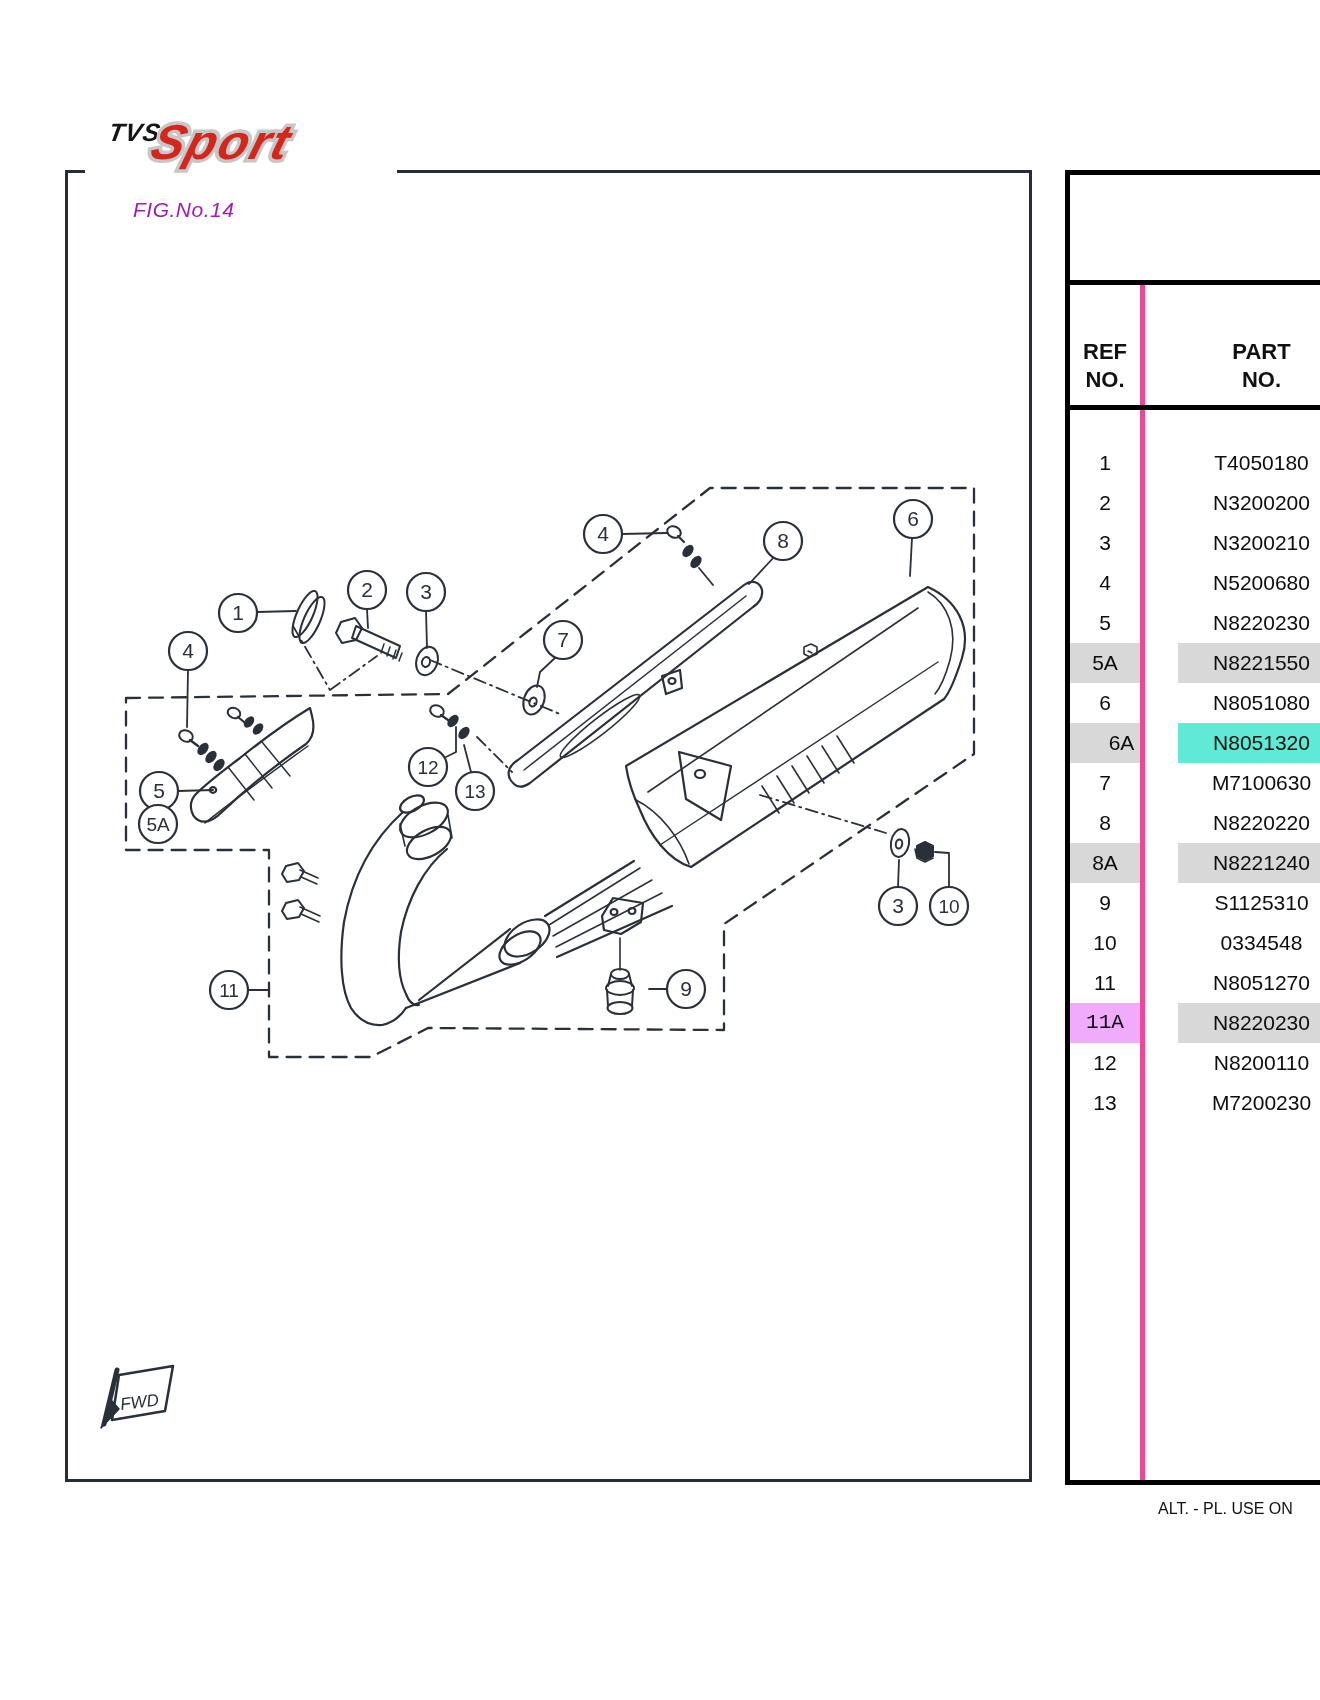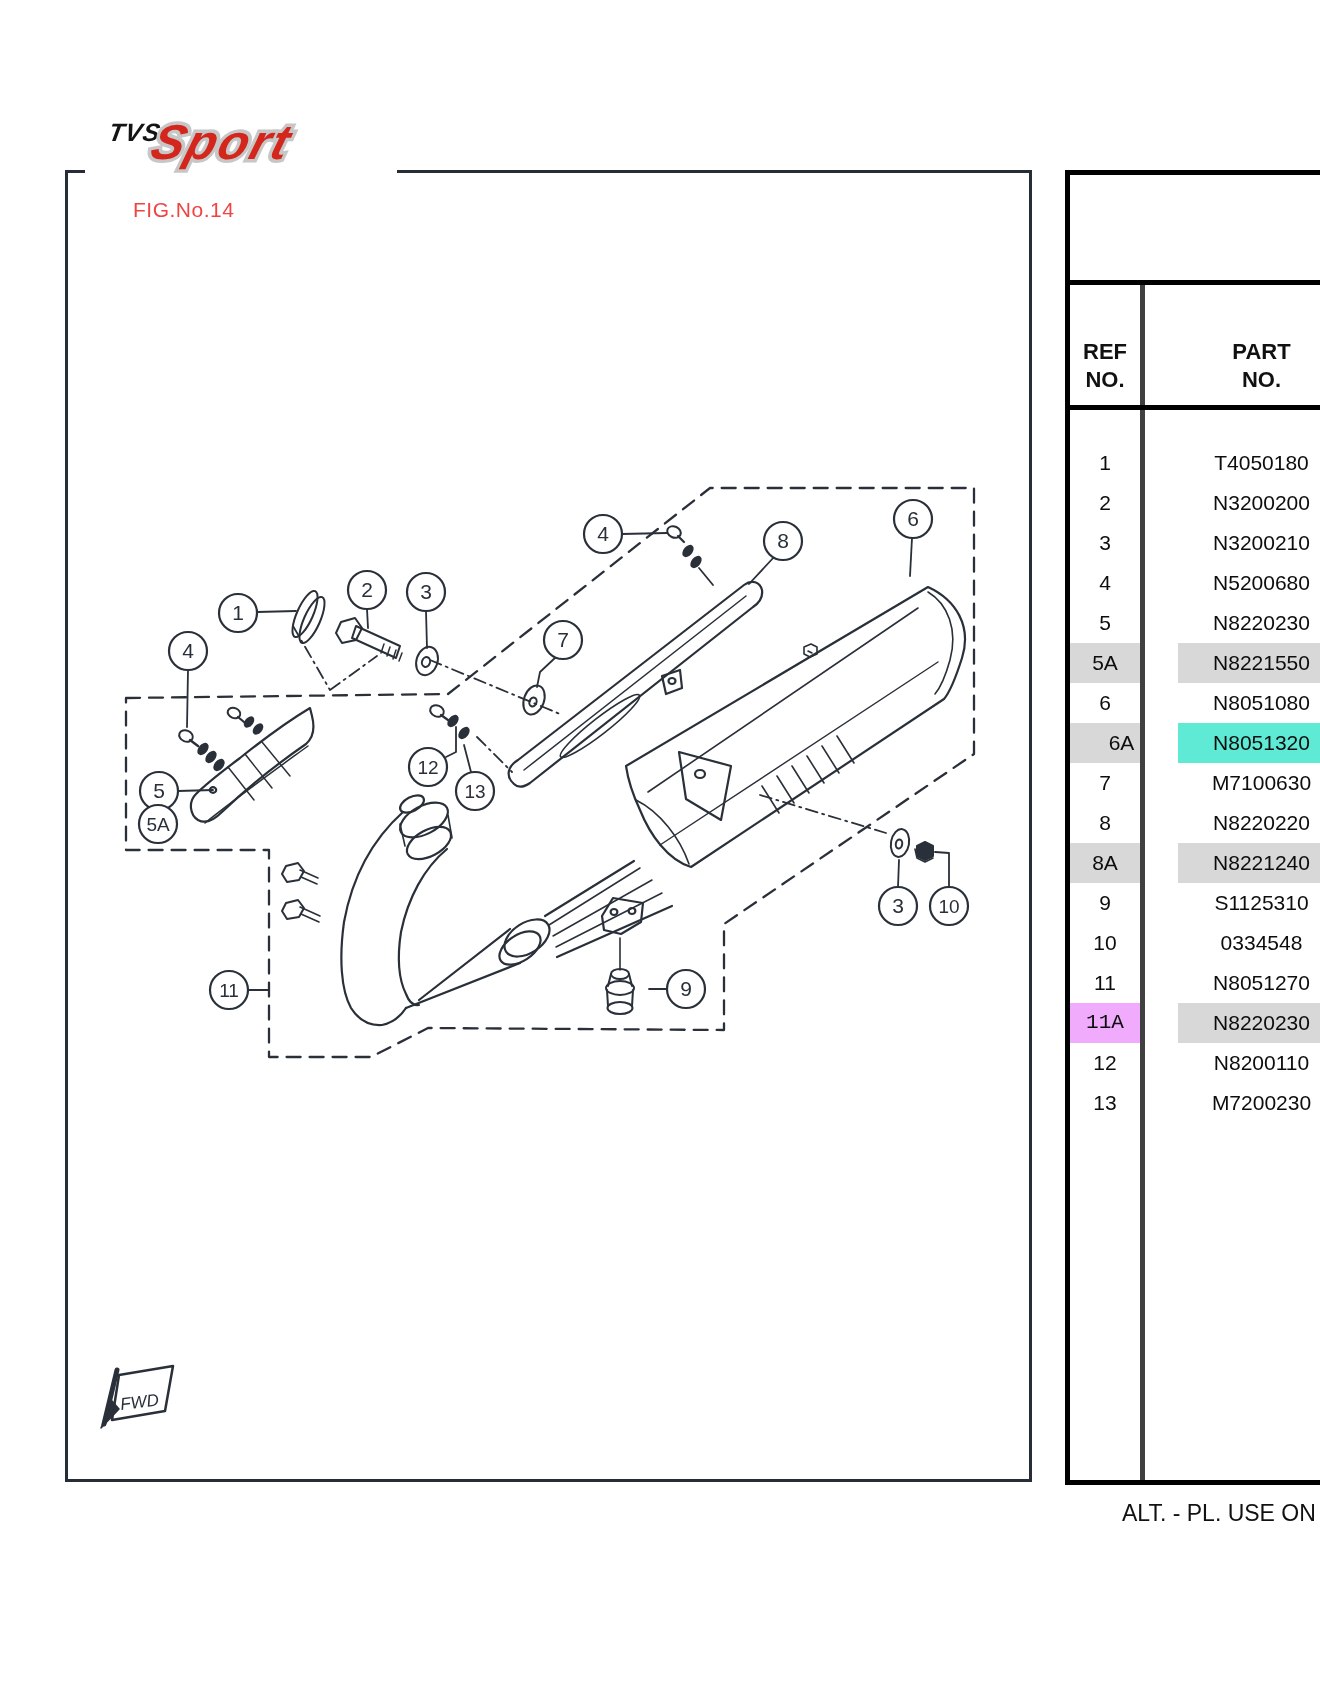--- a/index.html
+++ b/index.html
@@ -11,34 +11,34 @@
   .art{position:absolute;left:0;top:0;z-index:2;}
   
   .logo{position:absolute;left:85px;top:100px;width:312px;height:74px;background:#fff;z-index:3;}
   .logo .tvs{position:absolute;left:24px;top:18px;font-style:italic;font-weight:bold;
              font-size:25px;letter-spacing:1px;color:#141414;transform:skewX(-10deg);}
   .sport-wrap{position:absolute;left:68px;top:14px;}
   .sport-outline,.sport-fill{font-style:italic;font-weight:bold;font-size:49px;letter-spacing:2px;
              transform:skewX(-16deg);display:block;white-space:nowrap;}
   .sport-outline{position:absolute;left:0;top:0;color:#d3271d;-webkit-text-stroke:7px #c7c7c7;}
   .sport-fill{position:relative;color:#d3271d;}
-  .fig-label{position:absolute;left:133px;top:198px;font-size:21px;color:#ef4444;
-             letter-spacing:0.5px;z-index:3;}
+  .fig-label{position:absolute;left:133px;top:198px;font-size:21px;color:#a21caf;
+             letter-spacing:0.5px;z-index:3;font-style:italic;}
   .caption{position:absolute;left:130px;top:1418px;width:930px;text-align:center;
            font-size:31px;font-weight:500;letter-spacing:2px;color:#2b313b;z-index:3;}
-  .footnote{position:absolute;left:1122px;top:1500px;font-size:23px;color:#111;
+  .footnote{position:absolute;left:1158px;top:1500px;font-size:16px;color:#111;
             white-space:nowrap;z-index:3;}
   
   .parts-table{position:absolute;left:1065px;top:170px;width:290px;height:1315px;
                border:5px solid #000;border-right:none;box-sizing:border-box;background:#fff;
                z-index:3;display:flex;flex-direction:column;}
   .pt-topbox{height:105px;border-bottom:5px solid #000;flex:none;}
   .pt-header{height:120px;border-bottom:5px solid #000;flex:none;display:flex;}
   .pt-body{flex:1;display:flex;min-height:0;}
-  .pt-col-ref{width:70px;border-right:5px solid #404040;flex:none;box-sizing:content-box;}
+  .pt-col-ref{width:70px;border-right:5px solid #ec4899;flex:none;box-sizing:content-box;}
   .pt-col-part{width:167px;border-right:5px solid #000;flex:none;padding-left:33px;}
   .pt-col-rest{flex:1;}
   .pt-head-cell{display:flex;flex-direction:column;justify-content:flex-end;align-items:center;
                 padding-bottom:10px;font-weight:bold;font-size:22px;line-height:1.3;}
   .pt-col-pad{padding-top:33px;}
   .pt-cell{height:40px;line-height:40px;text-align:center;font-size:21px;color:#0d0d0d;}
 </style>
 </head>
 <body>
 

